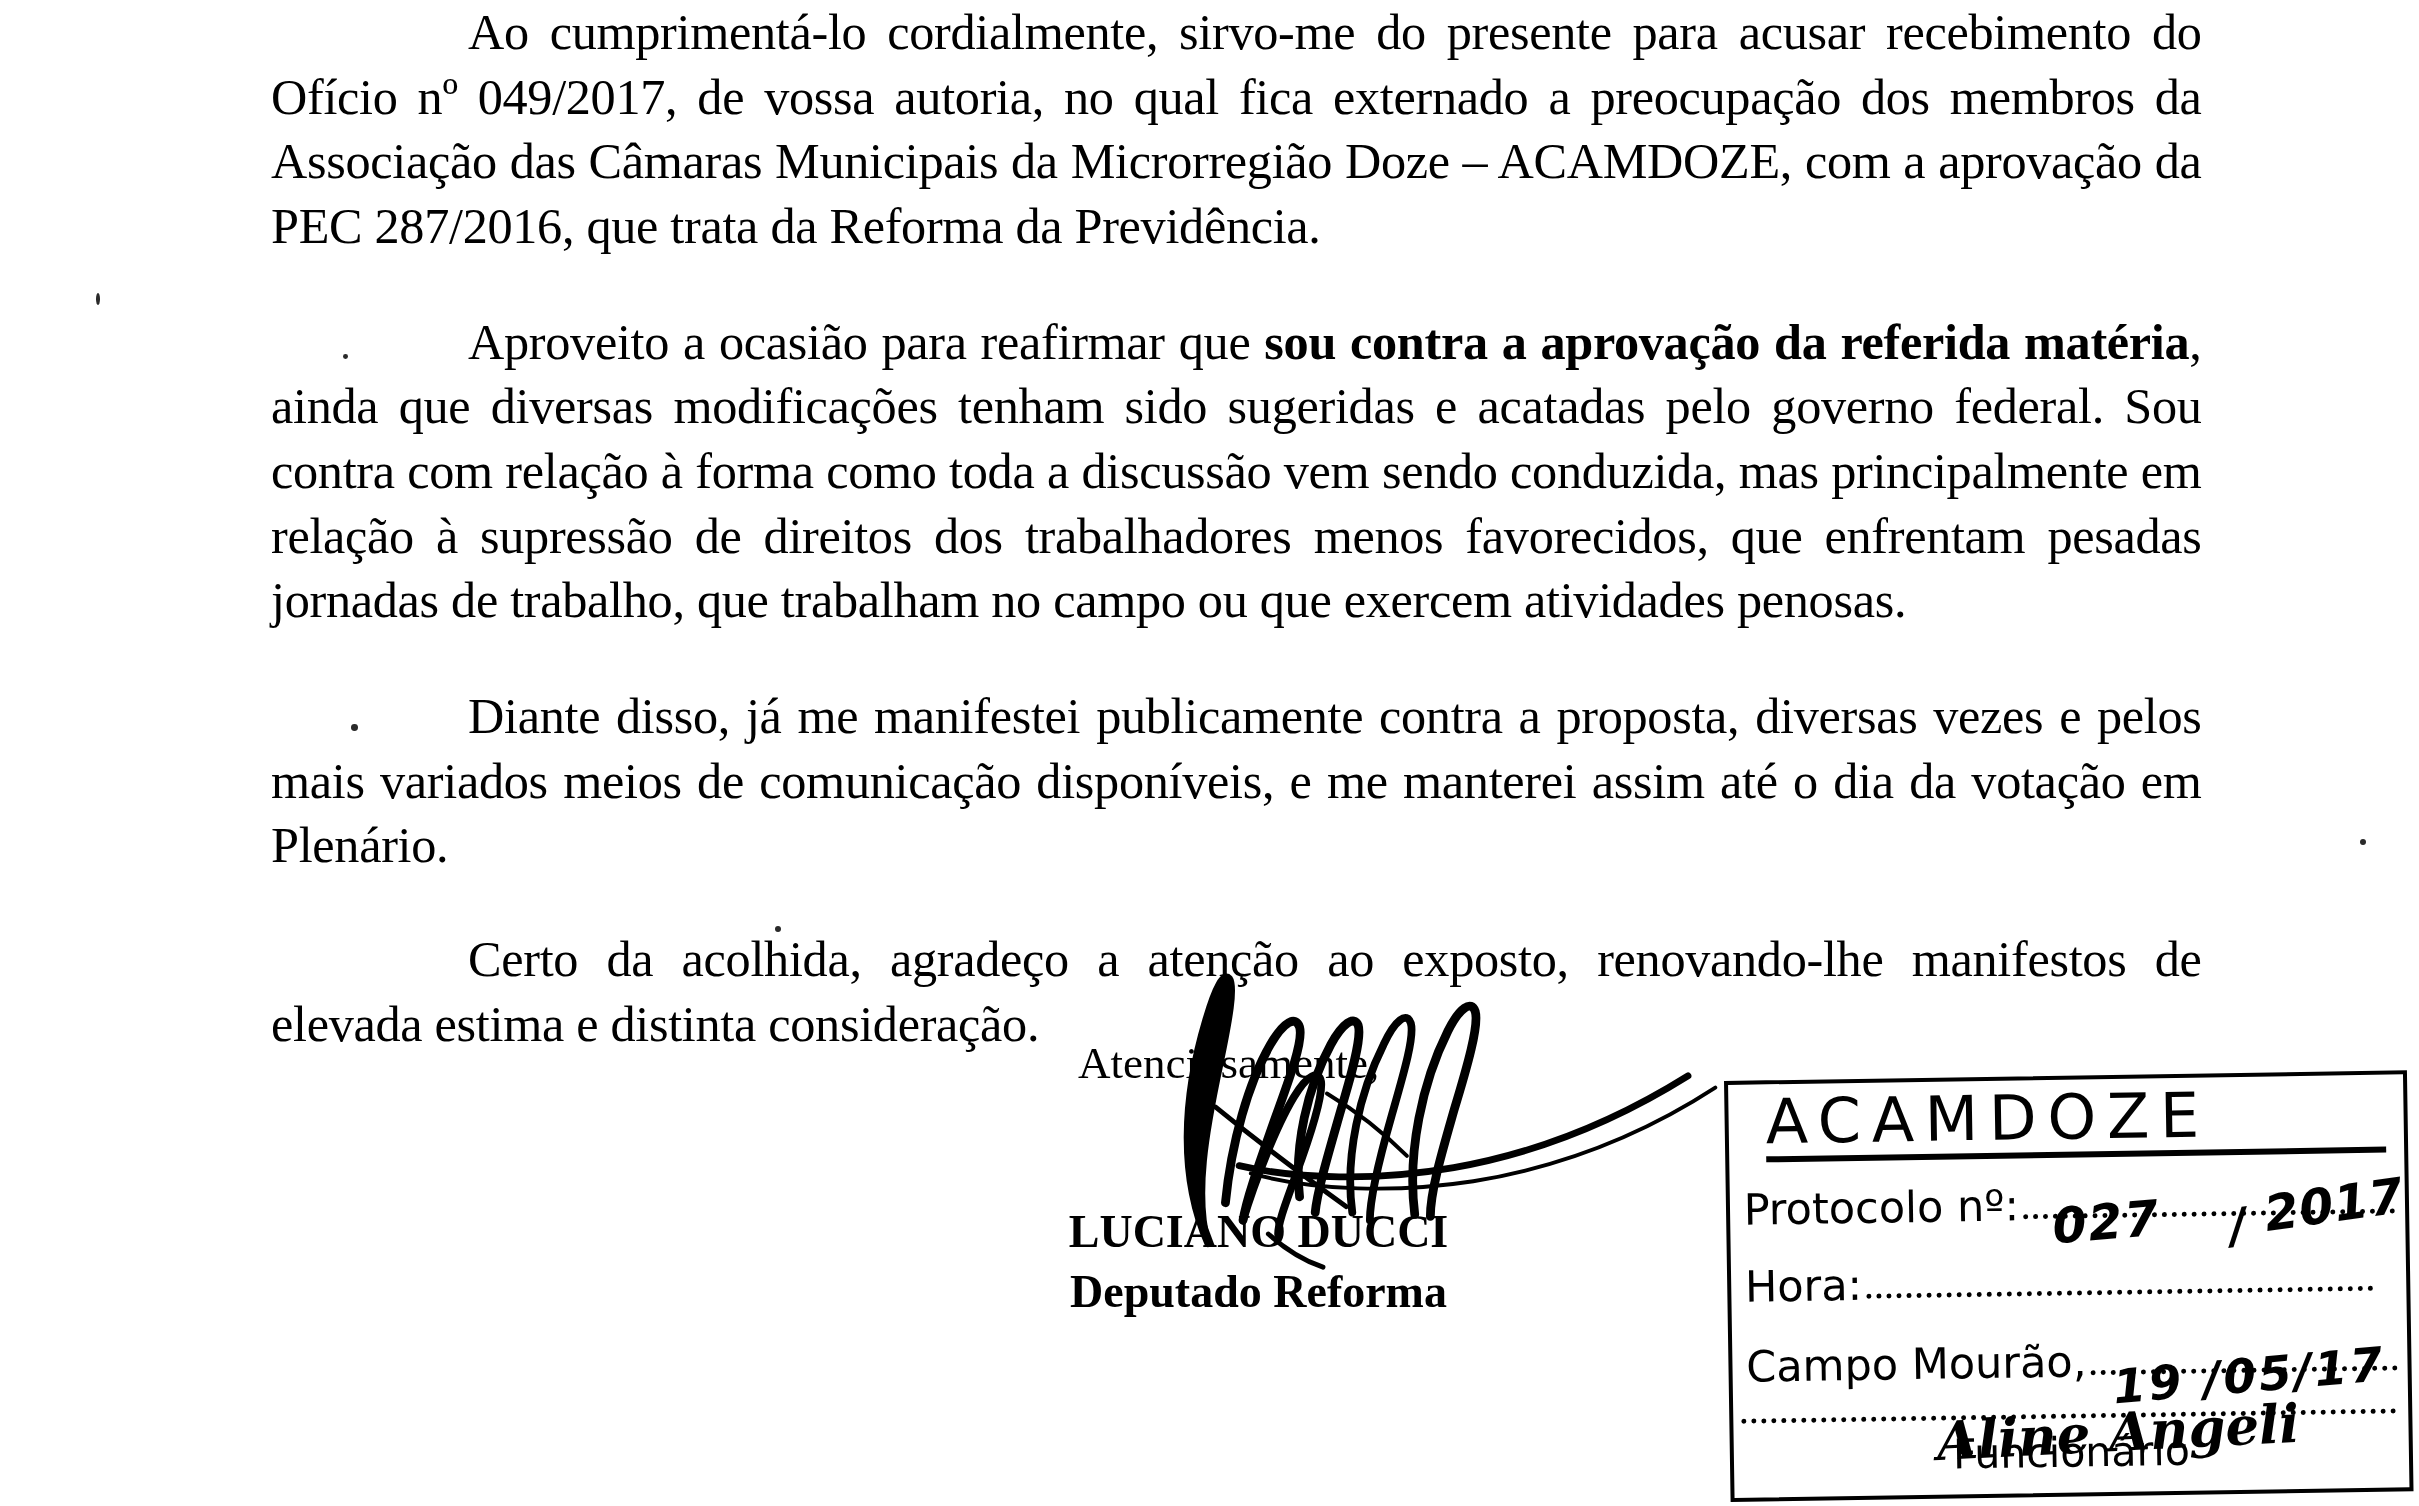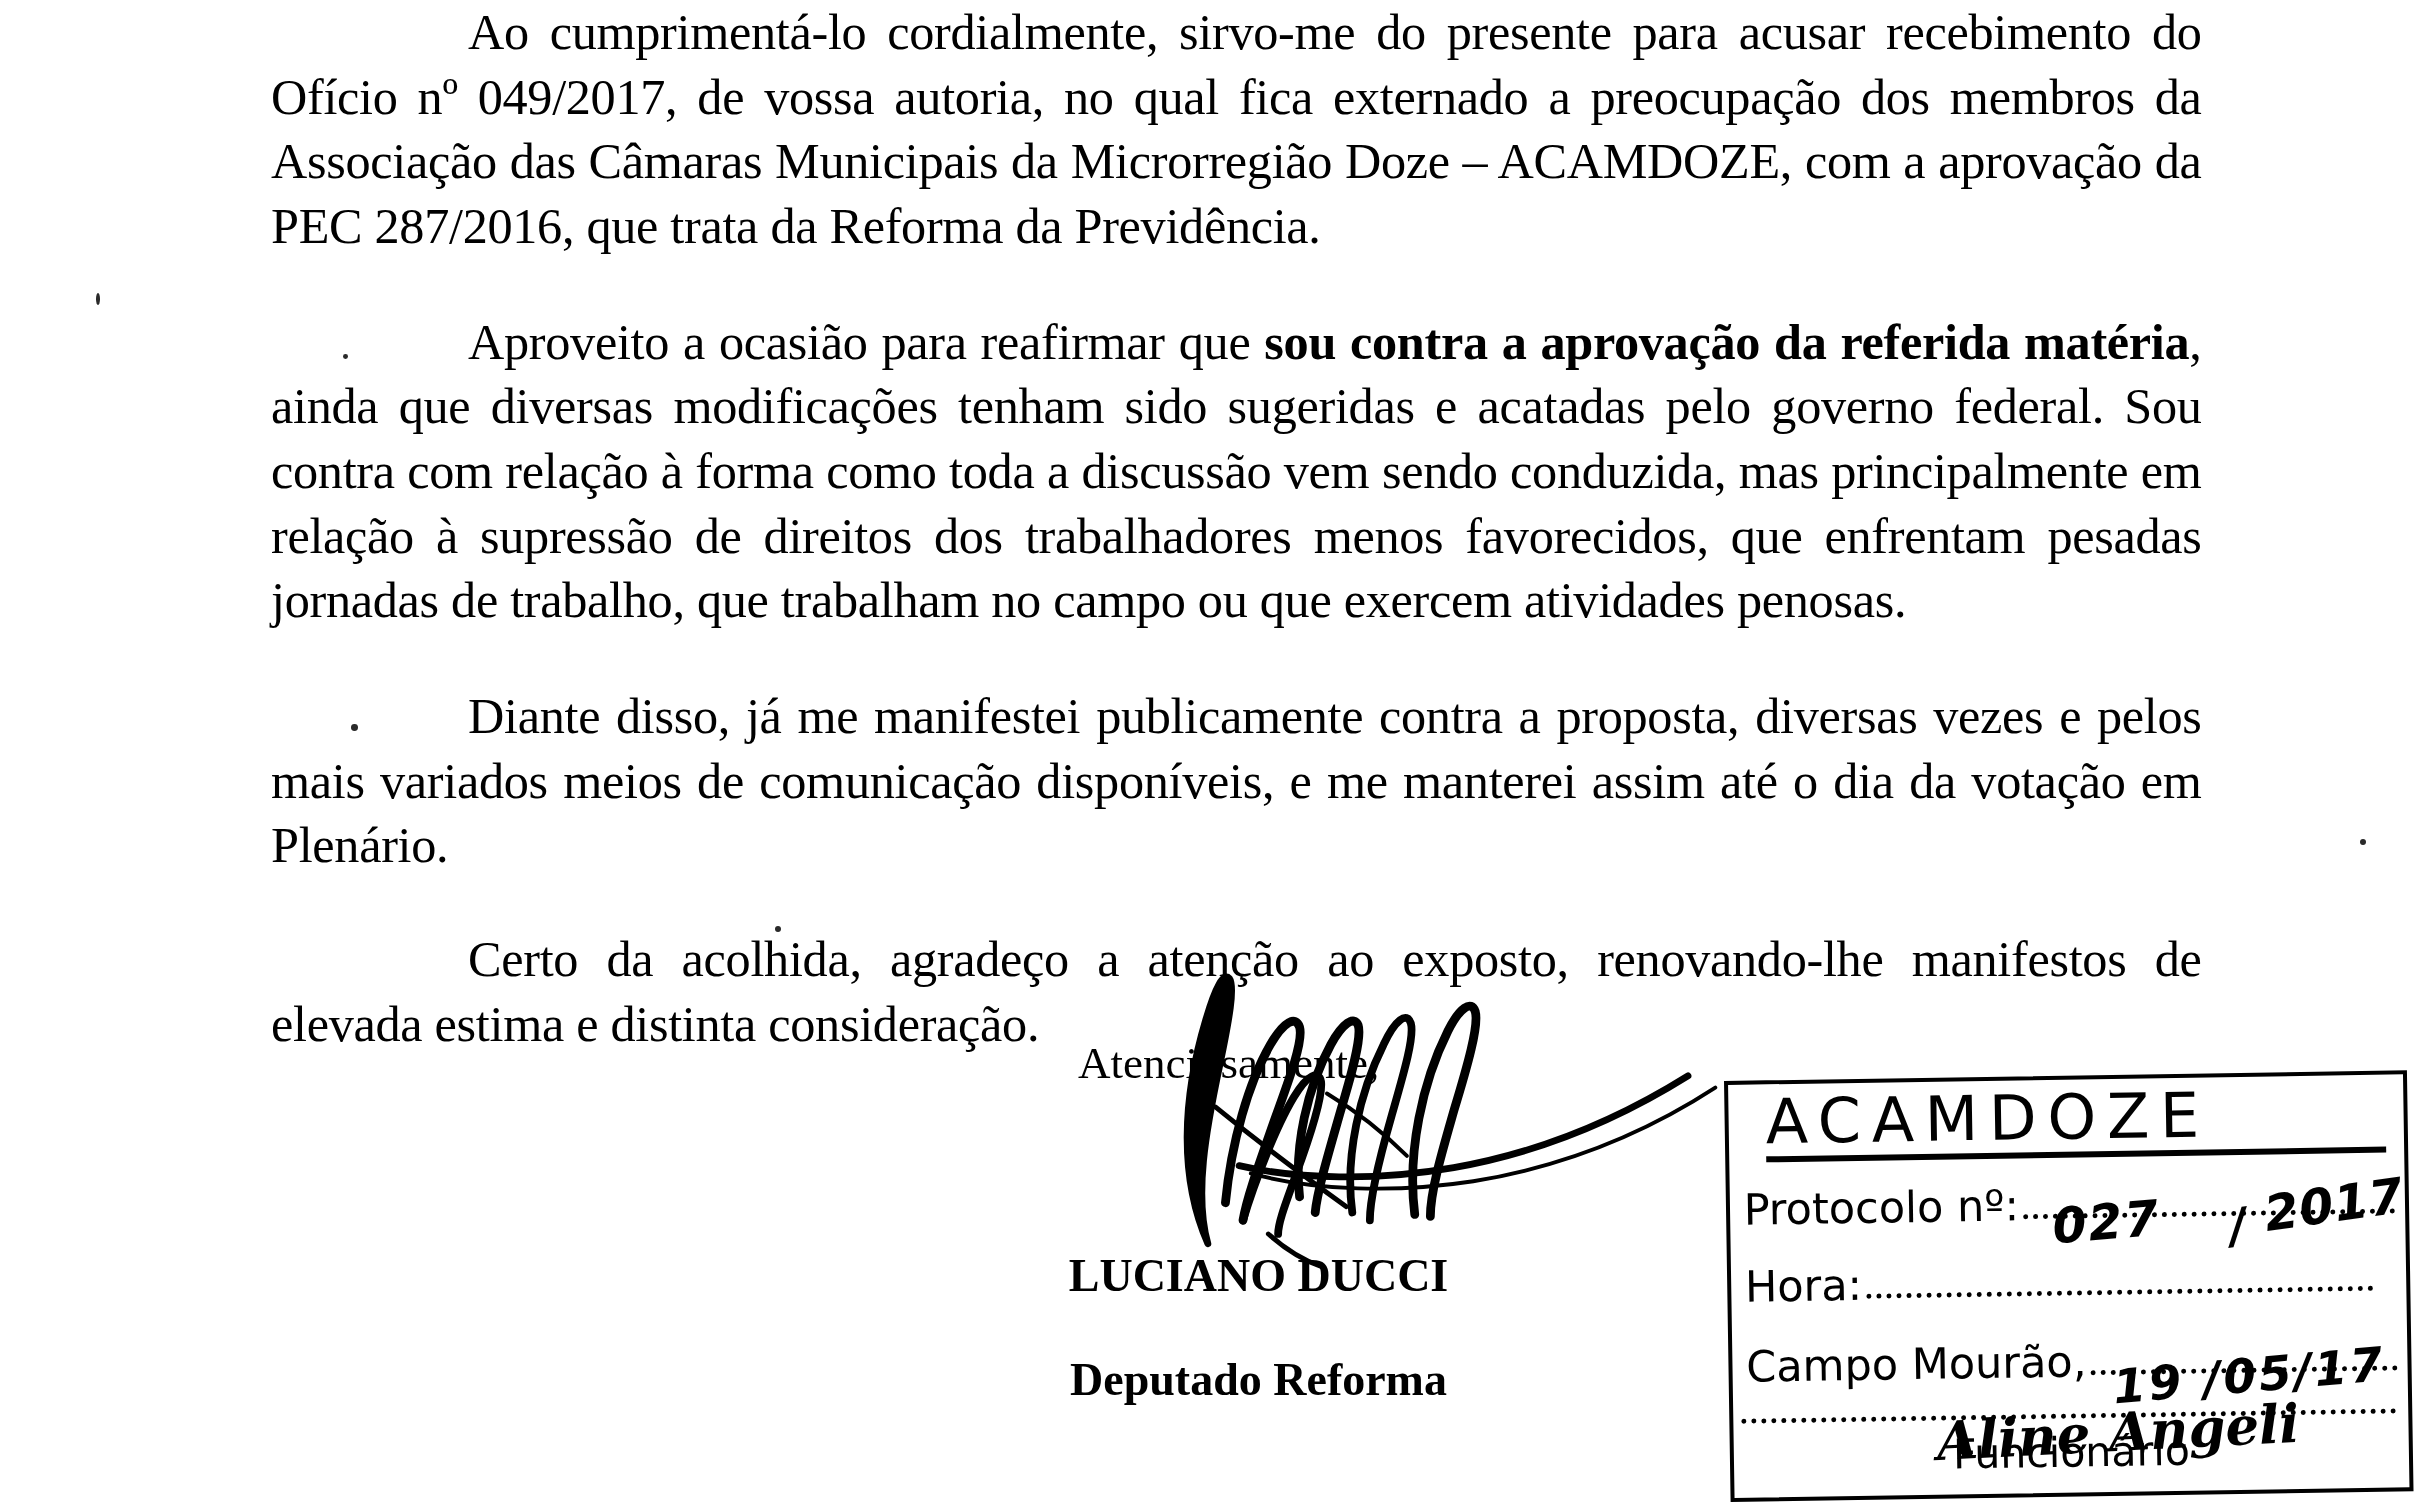--- a/index.html
+++ b/index.html
@@ -59,21 +59,21 @@
     position: absolute;
     left: 1005px;
     top: 1202px;
     width: 507px;
     text-align: center;
     font-weight: bold;
     font-size: 46px;
     line-height: 1.30;
     white-space: nowrap;
   }
-  .sig-name-block .line { display: block; margin-top: 44px; }
+  .sig-name-block .line { display: block; }
 
   
   .signature-ink {
     position: absolute;
     left: 1122px;
     top: 951px;
     width: 605px;
     height: 322px;
     pointer-events: none;
   }

